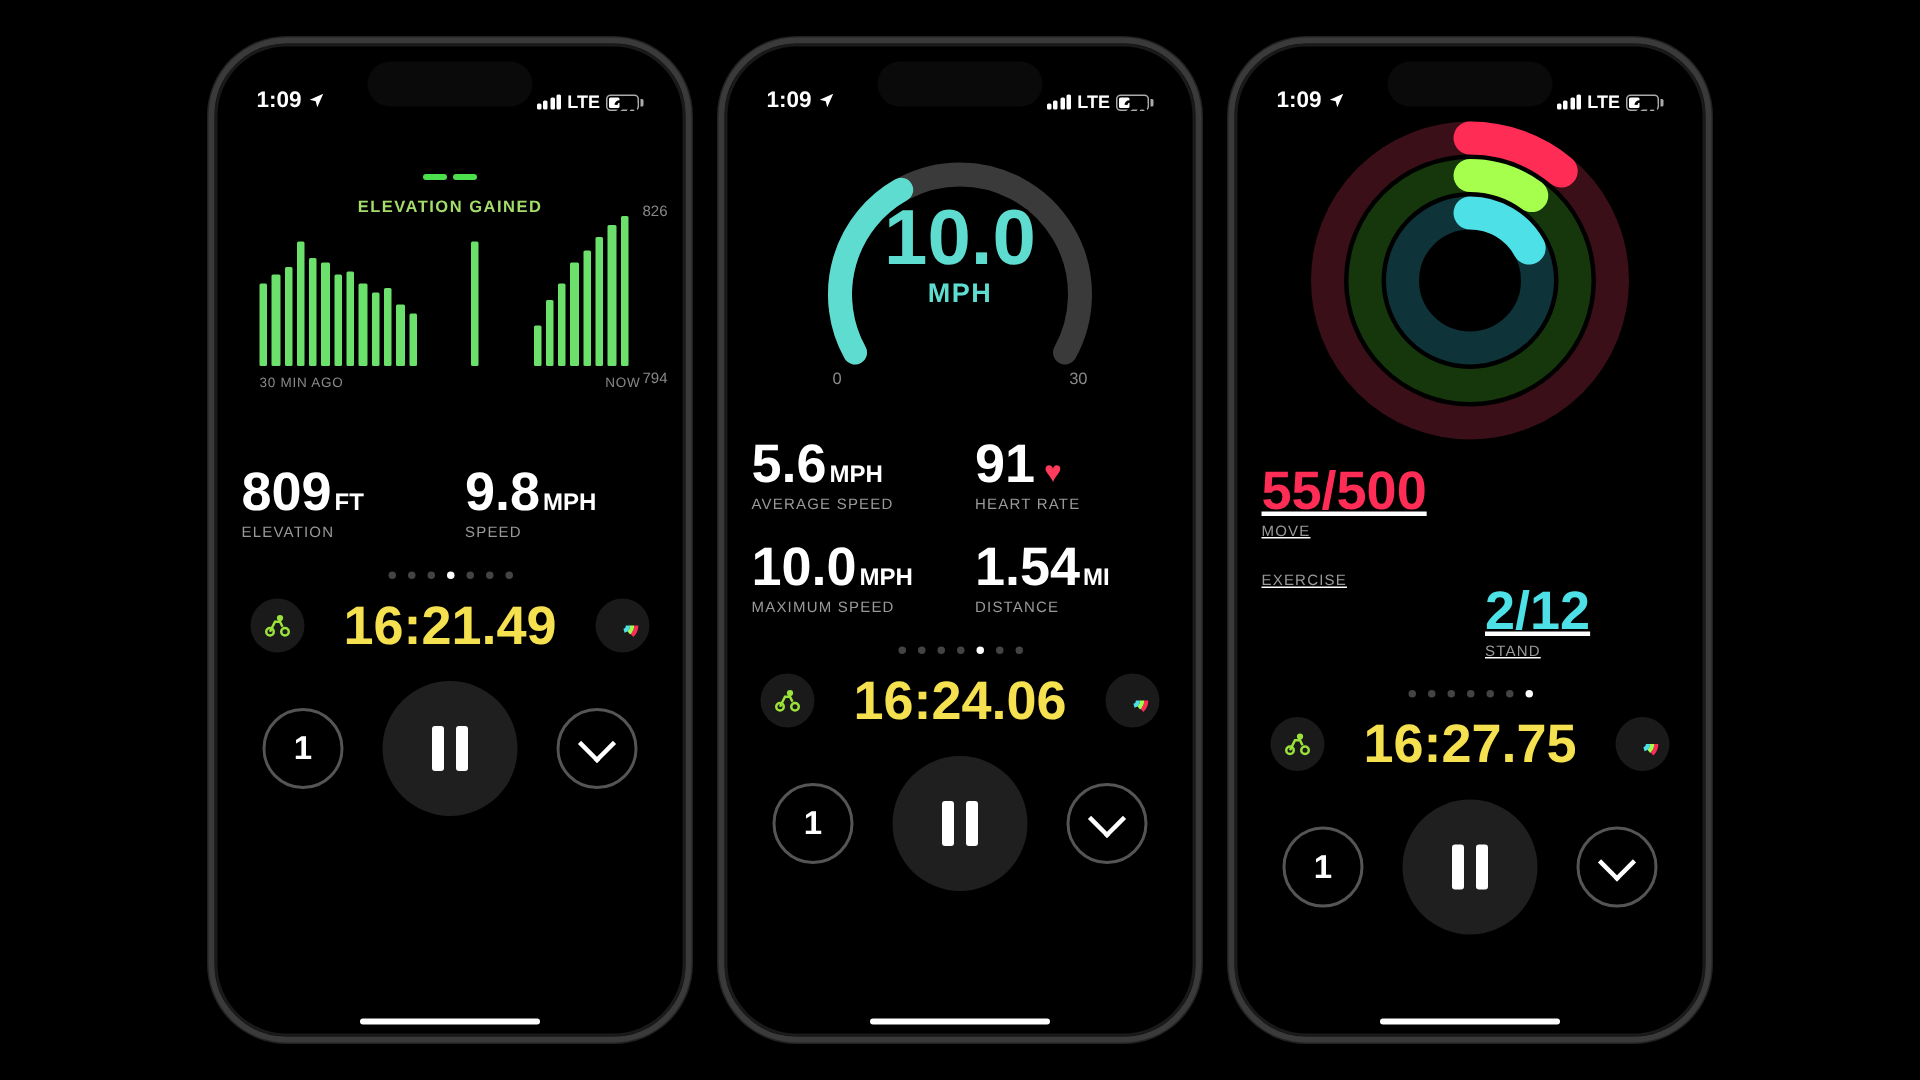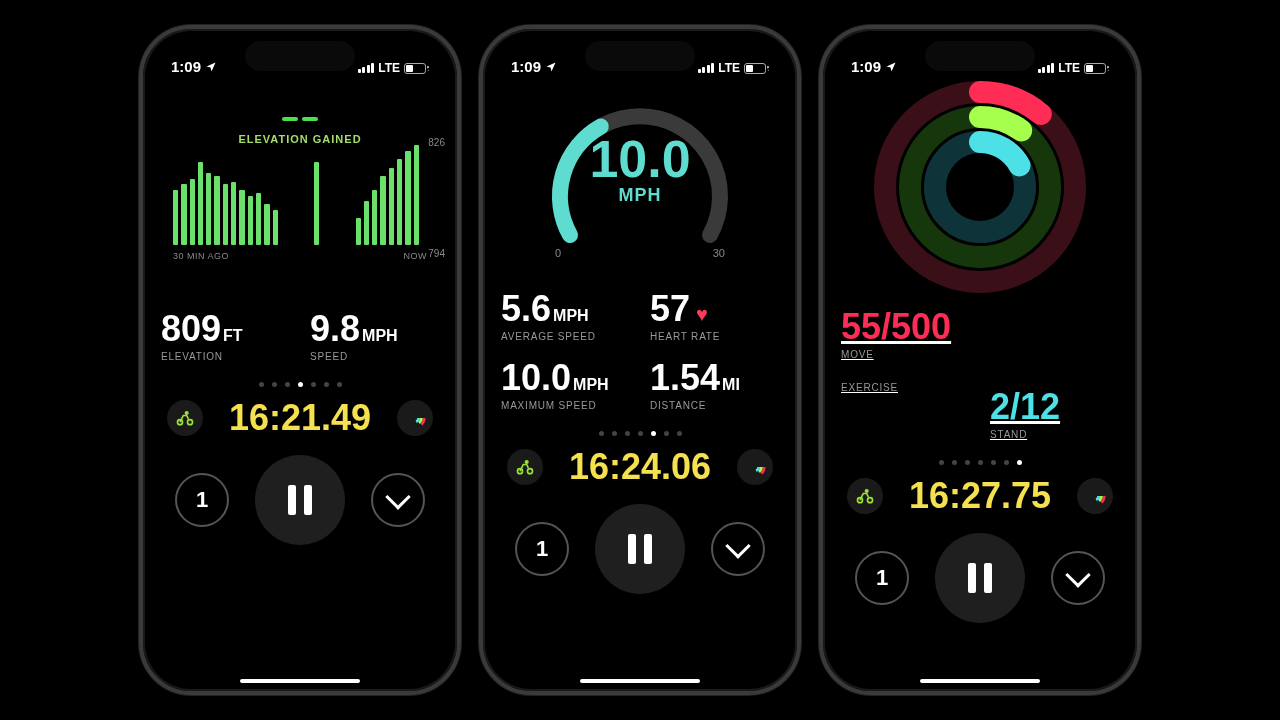--- a/index.html
+++ b/index.html
@@ -61,21 +61,21 @@
   .status-left { display: flex; align-items: center; gap: 4px; }
   .status-right { display: flex; align-items: center; gap: 4px; font-size: 12px; }
   .signal-bars { display: inline-flex; gap: 1.5px; align-items: flex-end; }
   .signal-bars span { width: 3px; background: #fff; border-radius: 1px; }
   .signal-bars span:nth-child(1){height:4px;} .signal-bars span:nth-child(2){height:6px;}
   .signal-bars span:nth-child(3){height:8px;} .signal-bars span:nth-child(4){height:10px;}
   .battery { display:inline-flex; align-items:center; gap:1px; }
   .battery-body { width:22px; height:11px; border:1px solid #aaa; border-radius:3px; position:relative; }
   .battery-fill { position:absolute; left:1px; top:1px; bottom:1px; width:7px; background:#fff; border-radius:1px; }
   .battery-cap { width:2px; height:5px; background:#aaa; border-radius:0 1px 1px 0; }
-  .battery-num { font-size:15px; position:absolute; left:20px; top:0; color:#000; font-weight:700; }
+  .battery-num { font-size:15px; position:absolute; left:4px; top:0; color:#000; font-weight:700; }
 
   .content { flex: 1; display: flex; flex-direction: column; padding: 0 18px; color: #fff; }
 
   
   .elev-header { text-align:center; margin-top: 32px; }
   .elev-indicator { display:inline-flex; gap:4px; margin-bottom:12px; }
   .elev-indicator span { width:16px; height:4px; background:#4de04d; border-radius:2px; }
   .elev-title { color:#a5dd6a; font-size:11px; letter-spacing:1px; font-weight:600; }
   .elev-chart-wrap { position:relative; height: 140px; padding: 0 12px; }
   .elev-chart { display:flex; align-items:flex-end; gap:3px; height:100px; position:relative; }
@@ -319,21 +319,21 @@
     <div class="stats-grid">
       <div class="stat">
         <div class="stat-val">
           <span>5.6</span>
           <span class="stat-unit">MPH</span>
         </div>
         <div class="stat-label">AVERAGE SPEED</div>
       </div>
       <div class="stat">
         <div class="stat-val">
-          <span>57</span>
+          <span>91</span>
           <span class="heart-icon">♥</span>
         </div>
         <div class="stat-label">HEART RATE</div>
       </div>
       <div class="stat">
         <div class="stat-val">
           <span>10.0</span>
           <span class="stat-unit">MPH</span>
         </div>
         <div class="stat-label">MAXIMUM SPEED</div>

